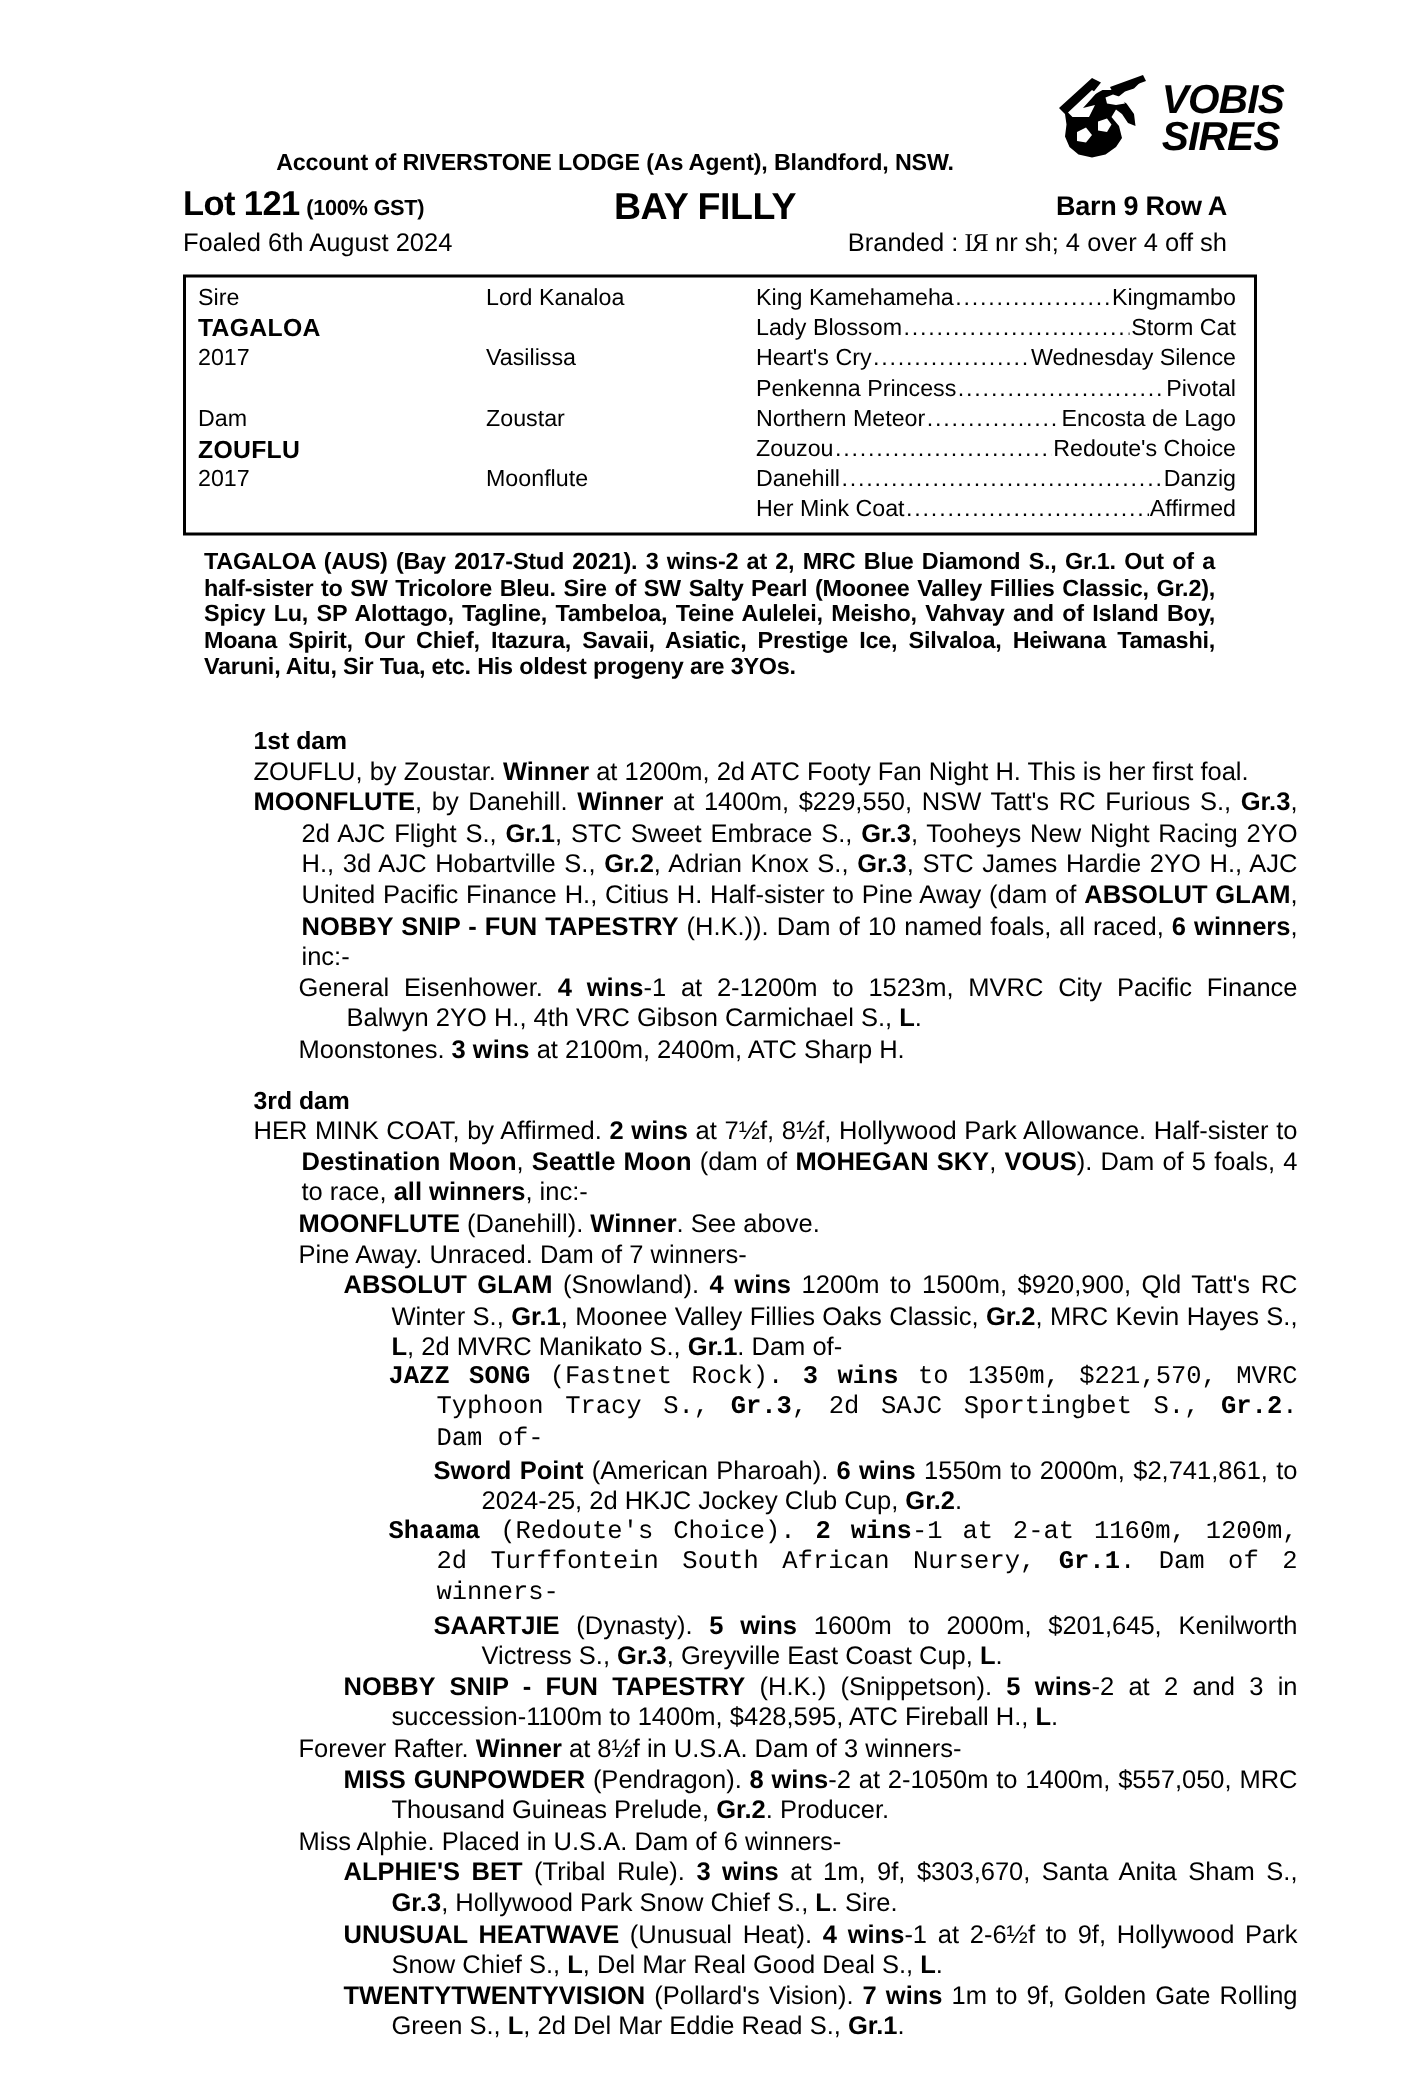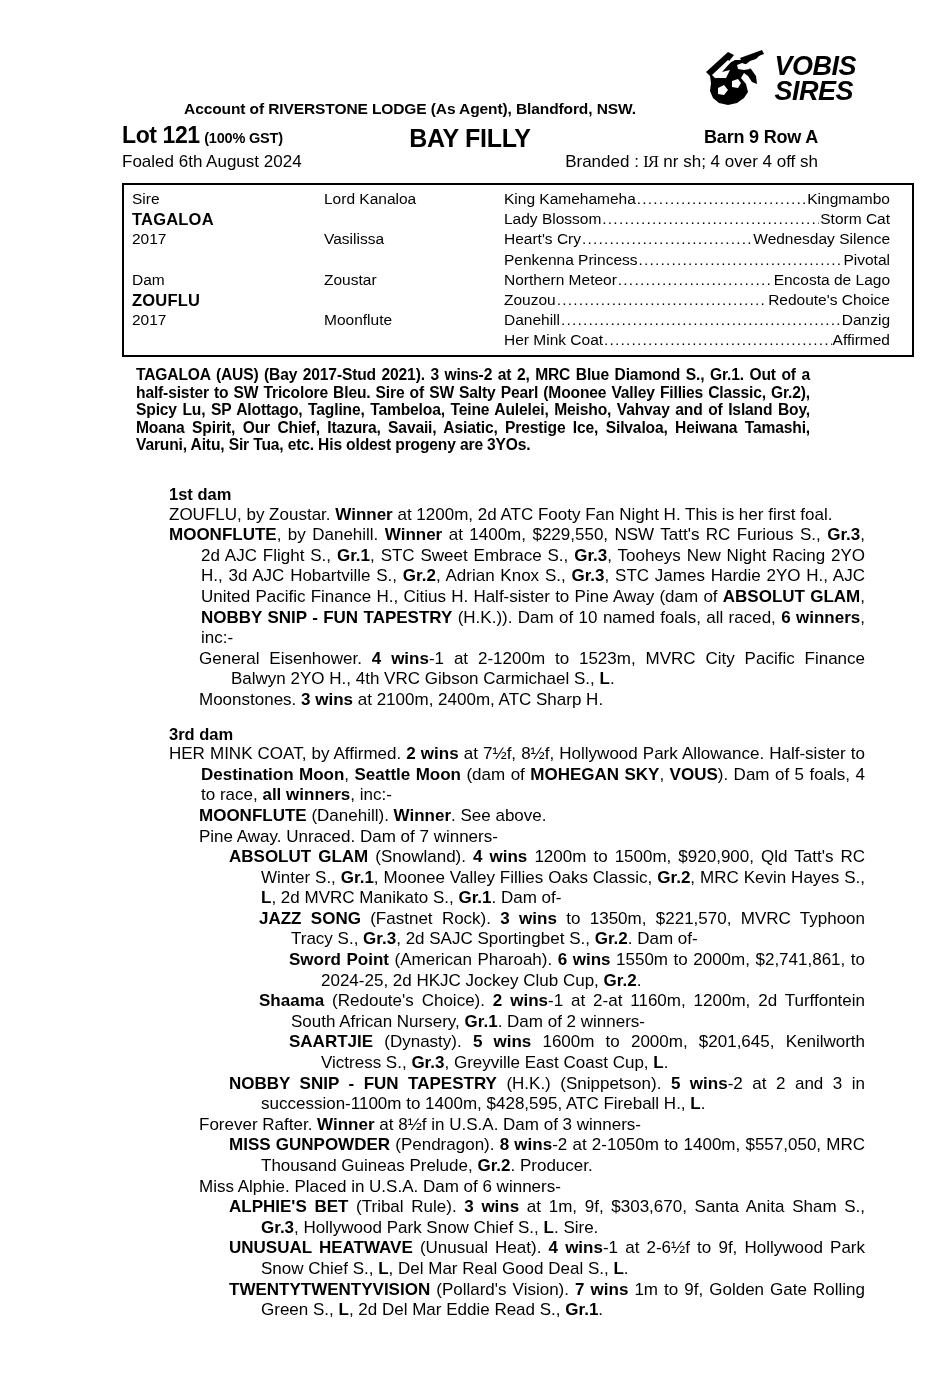--- a/index.html
+++ b/index.html
@@ -105,23 +105,23 @@
     font-family: "Liberation Serif", serif;
     font-weight: normal;
     letter-spacing: -1px;
   }
 
   
   .ped-table {
     position: absolute;
     top: 183px;
     left: 122px;
-    width: 792px;
+    width: 716px;
     border: 2px solid #000;
-    padding: 4px 14px 4px 0;
+    padding: 4px 4px 4px 0;
   }
   .ped-row {
     display: flex;
     height: 20.2px;
     align-items: center;
   }
   .ped-c1 {
     width: 200px;
     padding-left: 8px;
     font-size: 15.5px;
@@ -184,21 +184,21 @@
   }
   .dam-head.first { margin-top: 0; }
   .entry {
     text-align: justify;
     text-indent: 0;
   }
   .entry b { font-weight: bold; }
   .ind0 { padding-left: 32px; text-indent: -32px; }
   .ind1 { padding-left: 62px; text-indent: -32px; }
   .ind2 { padding-left: 92px; text-indent: -32px; }
-  .ind3 { padding-left: 122px; text-indent: -32px; }
+  .ind3 { padding-left: 122px; text-indent: -32px; font-family: Liberation Mono, monospace; }
   .ind4 { padding-left: 152px; text-indent: -32px; }
 </style>
 </head>
 <body>
 
 <div class="page">
 
   <div class="logo-wrap">
     <svg class="logo-mark" viewBox="0 0 64 62">
       <path fill="#000" d="M6 28 L2 24 L24 4 L30 7 L22 17 L31 12 L40 12 L45 8 L52 5 L56 7 L52 11 L46 13 L41 17 L47 21

